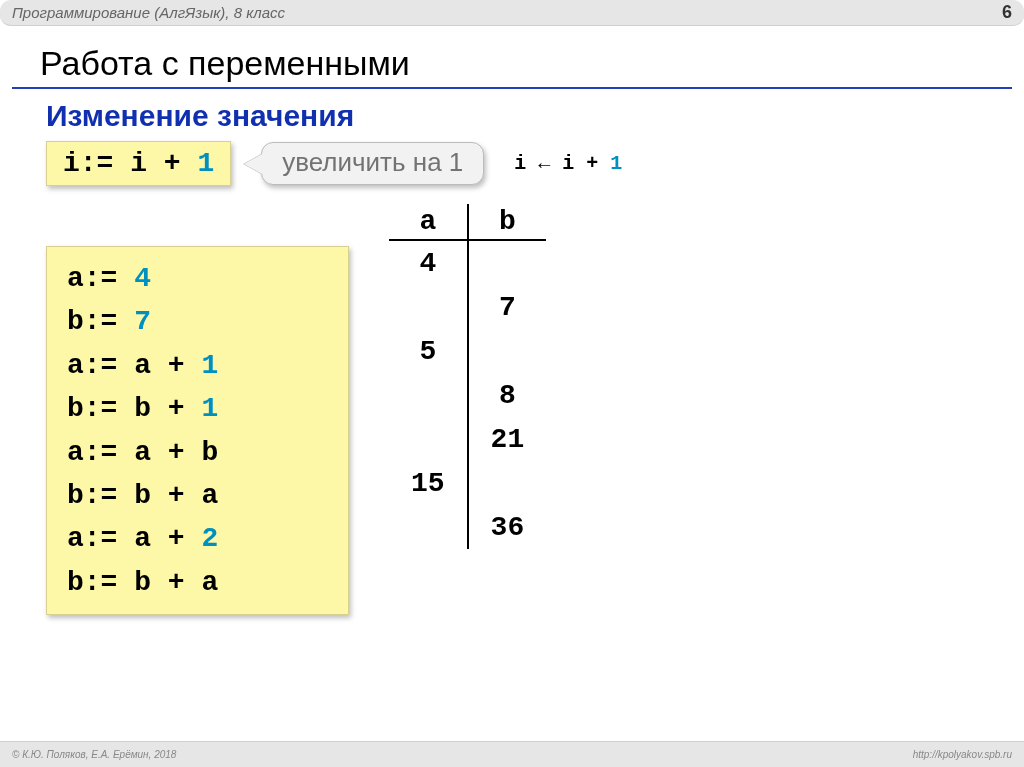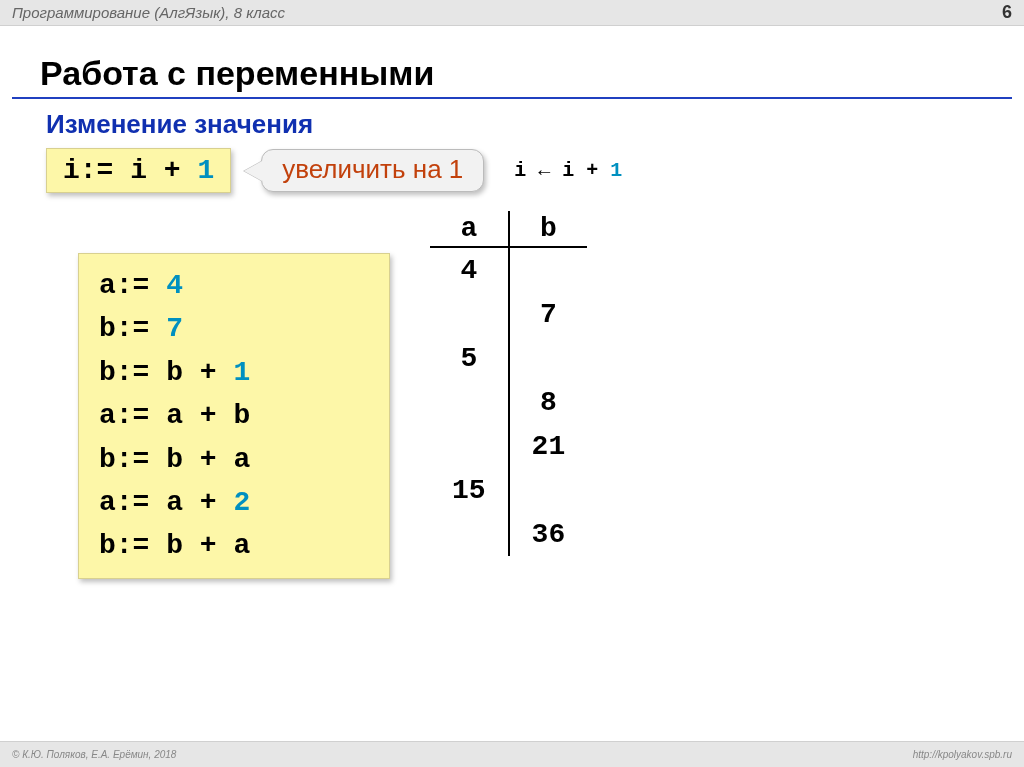--- a/index.html
+++ b/index.html
@@ -18,20 +18,21 @@
     width: 100%;
     display: flex;
     align-items: center;
     justify-content: space-between;
     font-style: italic;
     color: #666;
     font-size: 15px;
     padding: 0 12px;
     box-sizing: border-box;
     border-bottom: 1px solid #d0d0d0;
+    border-radius: 11px;
   }
   .footer-bar {
     position: absolute;
     bottom: 0;
     left: 0;
     right: 0;
     background: #e6e6e6;
     height: 26px;
     display: flex;
     align-items: center;
@@ -44,30 +45,30 @@
     border-top: 1px solid #d0d0d0;
   }
   .page-number {
     font-style: normal;
     font-weight: bold;
     color: #333;
     font-size: 18px;
   }
   .main-title {
     font-size: 34px;
-    font-weight: bold;
+    font-weight: normal;
     color: #000;
-    margin: 28px 0 4px 40px;
+    margin: 18px 0 4px 40px;
   }
   .title-underline {
     border-bottom: 2px solid #2040c0;
     margin: 0 12px 0 12px;
   }
   .sub-title {
-    font-size: 26px;
+    font-size: 30px;
     font-weight: bold;
     color: #1030b0;
     margin: 10px 0 8px 46px;
   }
   .content {
     position: relative;
     margin-left: 46px;
   }
   .row1 {
     display: flex;
@@ -86,21 +87,21 @@
     white-space: nowrap;
   }
   .callout {
     position: relative;
     background: #f2f2f2;
     border: 1px solid #bbb;
     box-shadow: 2px 3px 5px rgba(0,0,0,0.25);
     border-radius: 12px;
     font-size: 26px;
     padding: 4px 20px 6px 20px;
-    color: #c2410c;
+    color: #737373;
   }
   .callout::before {
     content: "";
     position: absolute;
     left: -18px;
     top: 50%;
     transform: translateY(-50%);
     width: 0; height: 0;
     border-top: 10px solid transparent;
     border-bottom: 10px solid transparent;
@@ -119,25 +120,24 @@
     align-items: flex-start;
     gap: 40px;
   }
   .code-block {
     background: #fdf7a8;
     border: 1px solid #d8d090;
     box-shadow: 2px 3px 5px rgba(0,0,0,0.25);
     font-family: "Courier New", monospace;
     font-size: 28px;
     font-weight: bold;
-    padding: 10px 20px 10px 20px;
+    padding: 10px 11px 10px 20px;
     line-height: 1.55;
     width: 270px;
     margin-top: 42px;
-    margin-left: 32px;
   }
   .code-line { white-space: pre; }
   .trace-table {
     font-family: "Courier New", monospace;
     font-size: 28px;
     font-weight: bold;
   }
   .trace-table table {
     border-collapse: collapse;
   }
@@ -177,20 +177,21 @@
     </div>
     <div class="pseudo-code">
       <span>i ← i + </span><span class="num-lit">1</span>
     </div>
   </div>
 
   <div class="row2">
     <div class="code-block" id="code-block">
         <div class="code-line"><span>a:= </span><span class="num-lit">4</span></div>
         <div class="code-line"><span>b:= </span><span class="num-lit">7</span></div>
+        <div class="code-line"><span>a:= a + </span><span class="num-lit">1</span></div>
         <div class="code-line"><span>b:= b + </span><span class="num-lit">1</span></div>
         <div class="code-line"><span>a:= a + b</span></div>
         <div class="code-line"><span>b:= b + a</span></div>
         <div class="code-line"><span>a:= a + </span><span class="num-lit">2</span></div>
         <div class="code-line"><span>b:= b + a</span></div>
       </div>
 
     <div class="trace-table">
       <table>
         <thead>

